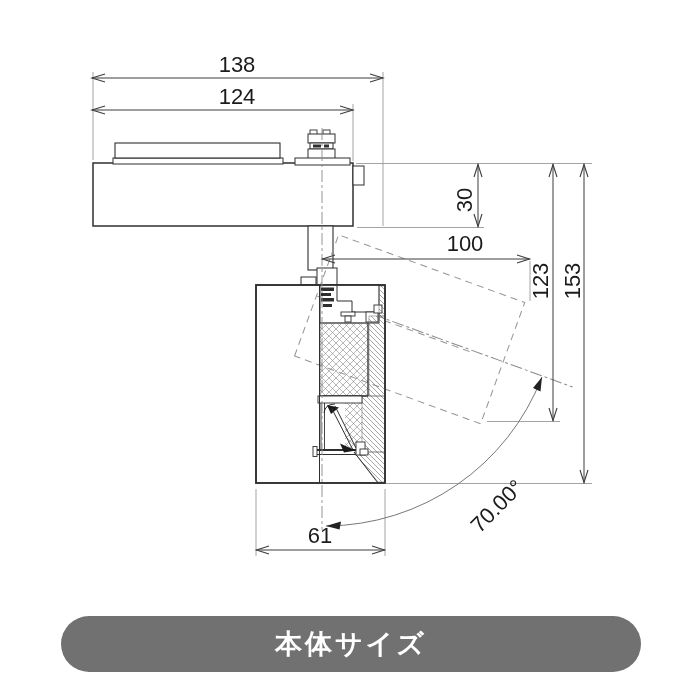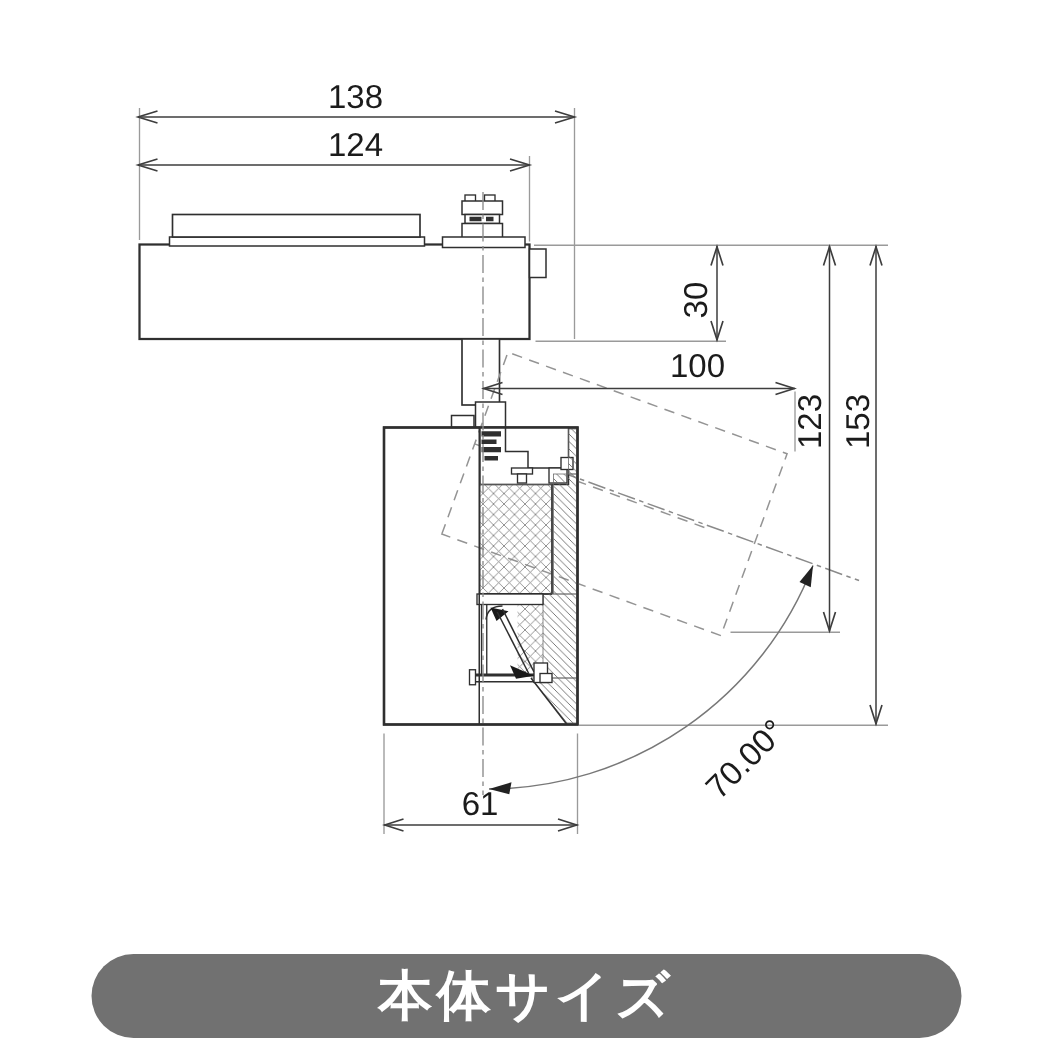--- a/index.html
+++ b/index.html
@@ -8,21 +8,21 @@
   svg{position:absolute;left:0;top:0;}
   svg text{font-family:"Liberation Sans","DejaVu Sans",sans-serif;font-size:22px;fill:#1b1b1b;}
   .ext{stroke:#9a9a9a;stroke-width:.9;fill:none;}
   .dim{stroke:#3d3d3d;stroke-width:1;fill:none;}
   .ah{stroke:#3d3d3d;stroke-width:1.1;fill:none;}
   .so{stroke:#2f2f2f;fill:#ffffff;}
   .ln{stroke:#2f2f2f;fill:none;}
   .dk{fill:#2f2f2f;stroke:none;}
   .banner{position:absolute;left:61px;top:616px;width:580px;height:56px;border-radius:28px;
           background:#717171;color:#ffffff;display:flex;align-items:center;justify-content:center;
-          font-size:36px;font-weight:bold;letter-spacing:3px;margin-top:20px;}
+          font-size:27px;font-weight:bold;letter-spacing:3px;}
 </style>
 </head>
 <body>
 
 <div class="stage">
   <svg width="700" height="700" viewBox="0 0 700 700">
     <defs>
       <pattern id="hd" width="5" height="5" patternUnits="userSpaceOnUse">
         <path d="M0,0 L5,5" stroke="#6a6a6a" stroke-width="0.6"></path>
       </pattern>

